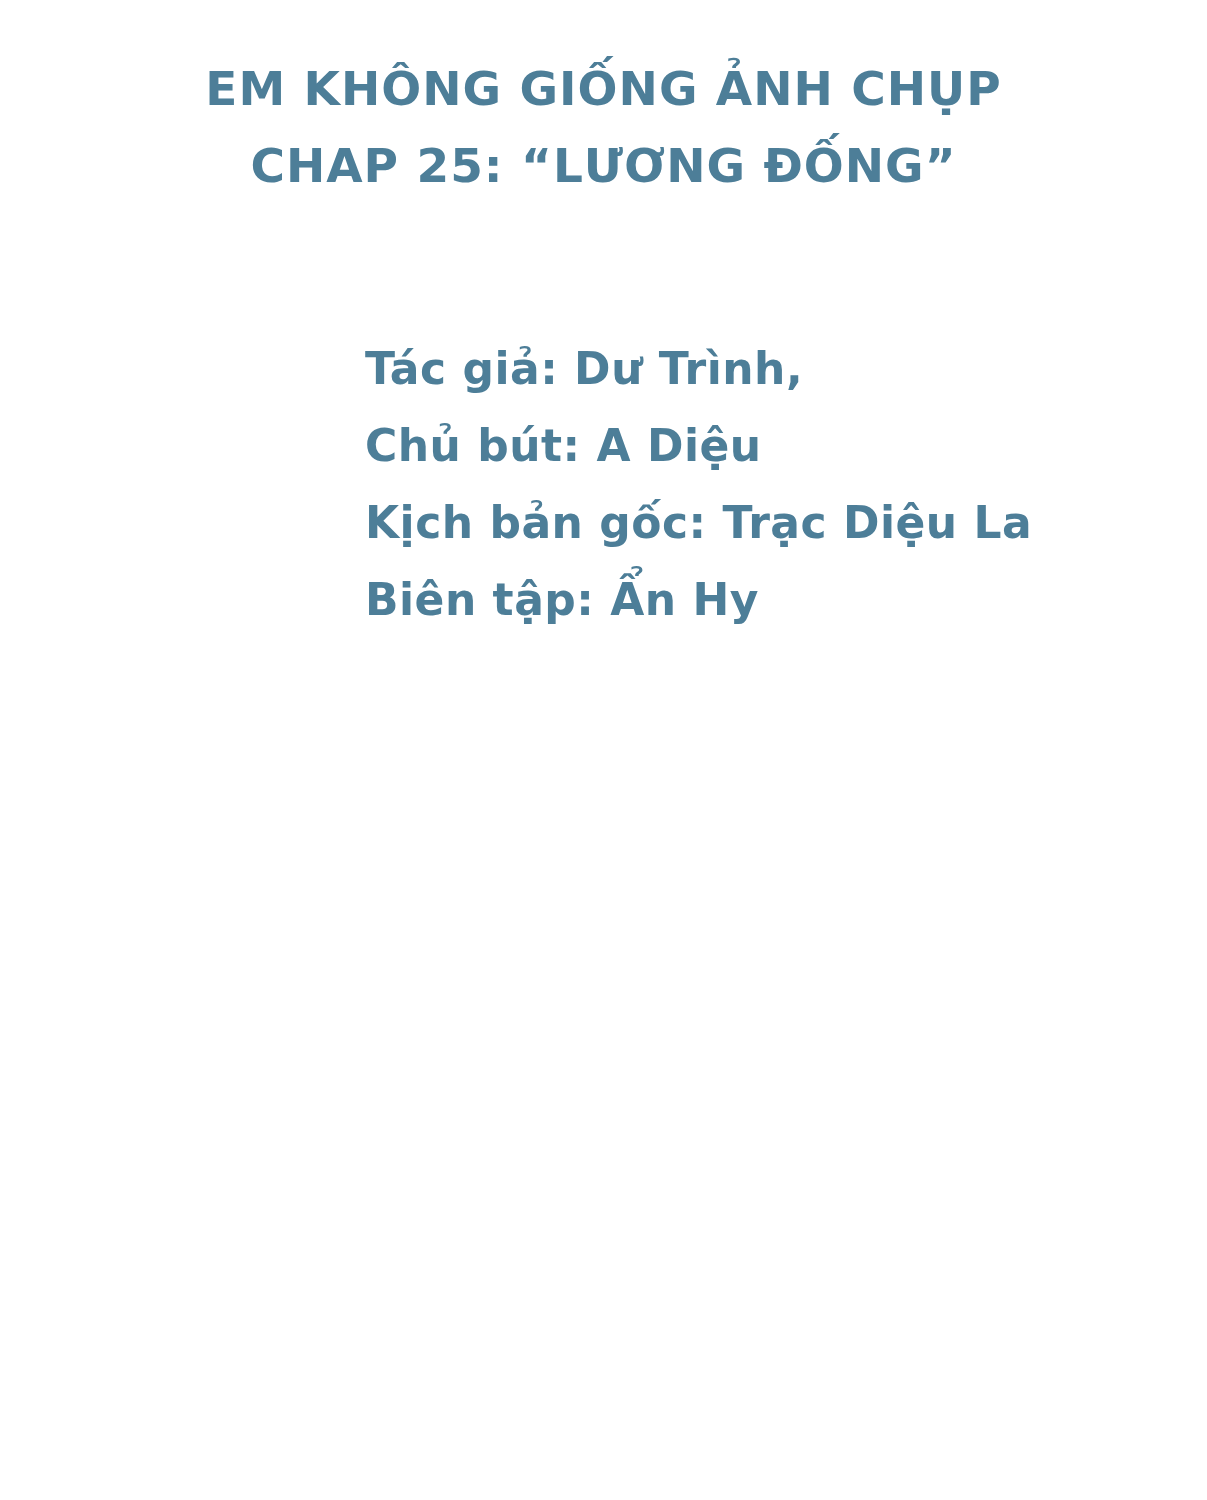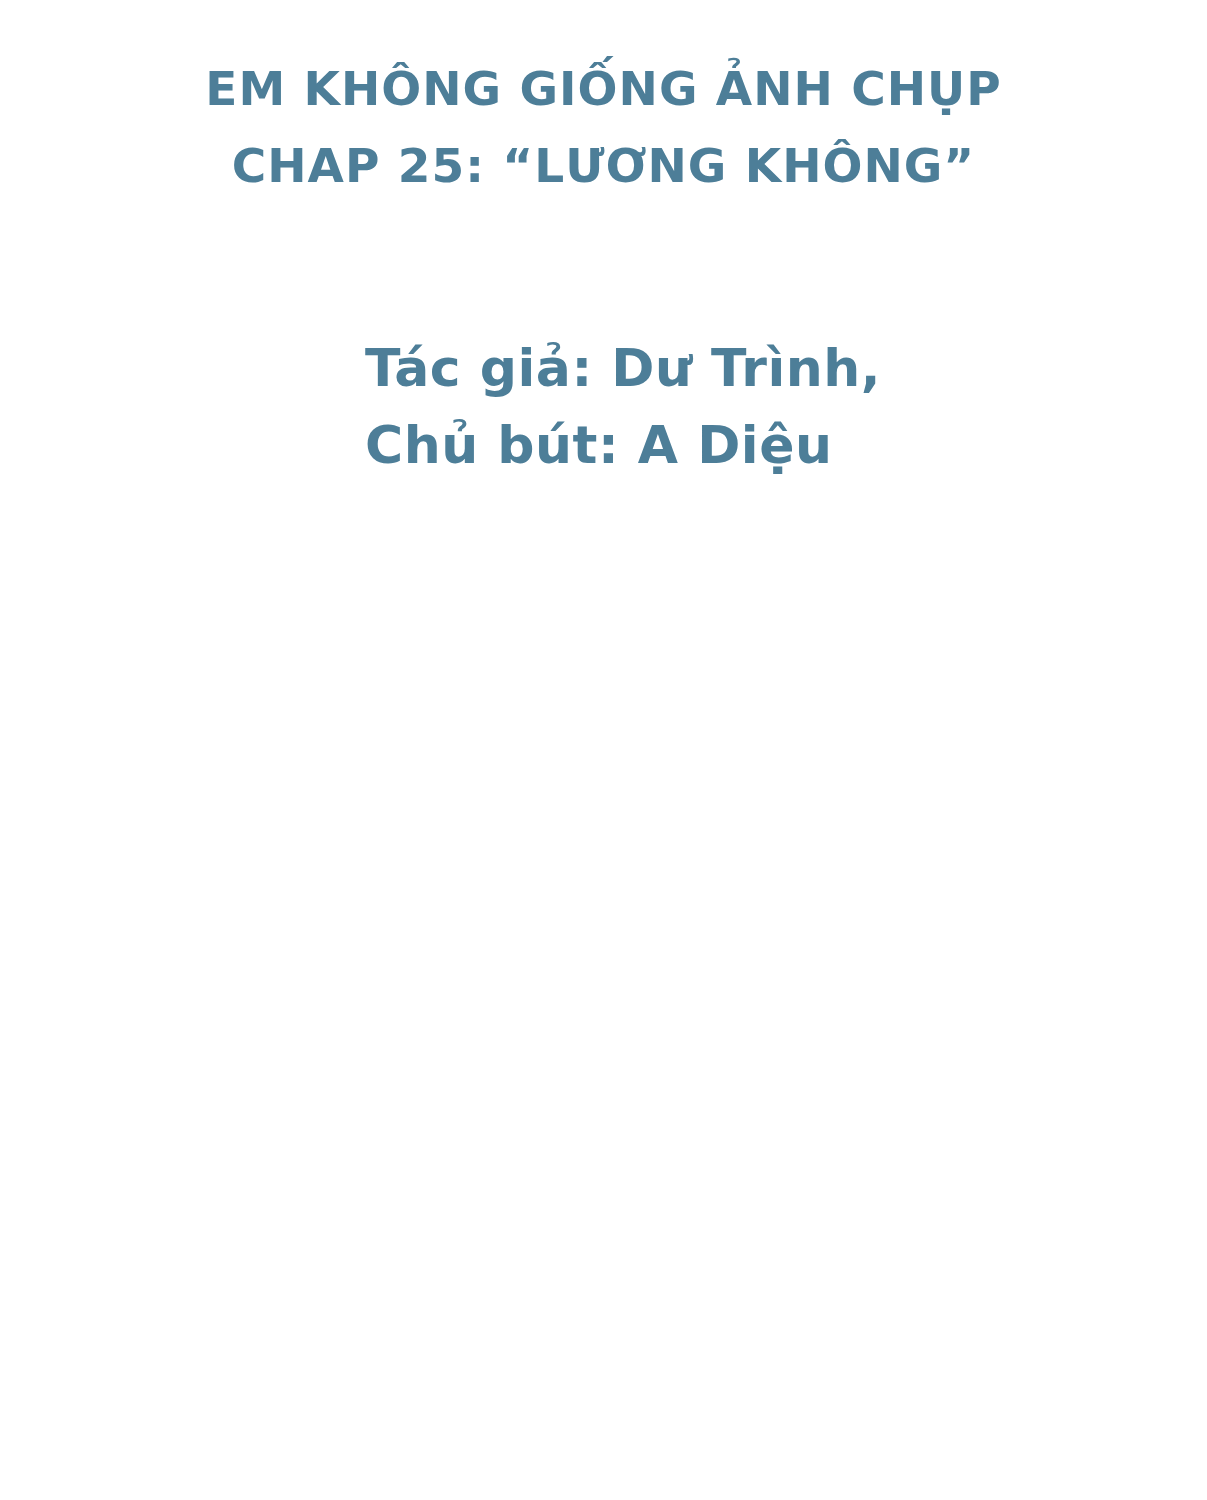--- a/index.html
+++ b/index.html
@@ -27,38 +27,40 @@
     line-height: 77px;
     letter-spacing: 1px;
     white-space: nowrap;
   }
   .credits-block {
     position: absolute;
     top: 330px;
     left: 365px;
     color: var(--color-ink, #4d7e98);
     font-weight: 700;
-    font-size: 52px;
+    font-size: 44px;
     line-height: 77px;
     letter-spacing: 0.5px;
     white-space: nowrap;
     text-align: left;
   }
   .line {
     display: block;
   }
 </style>
 </head>
 <body>
 
 <div class="page">
 
   <div class="title-block">
     <span class="line">EM KHÔNG GIỐNG ẢNH CHỤP</span>
-    <span class="line">CHAP 25: “LƯƠNG KHÔNG”</span>
+    <span class="line">CHAP 25: “LƯƠNG ĐỐNG”</span>
   </div>
 
   <div class="credits-block">
     <span class="line">Tác giả: Dư Trình,</span>
     <span class="line">Chủ bút: A Diệu</span>
+    <span class="line">Kịch bản gốc: Trạc Diệu La</span>
+    <span class="line">Biên tập: Ẩn Hy</span>
   </div>
 
 </div>
 
 </body></html>

